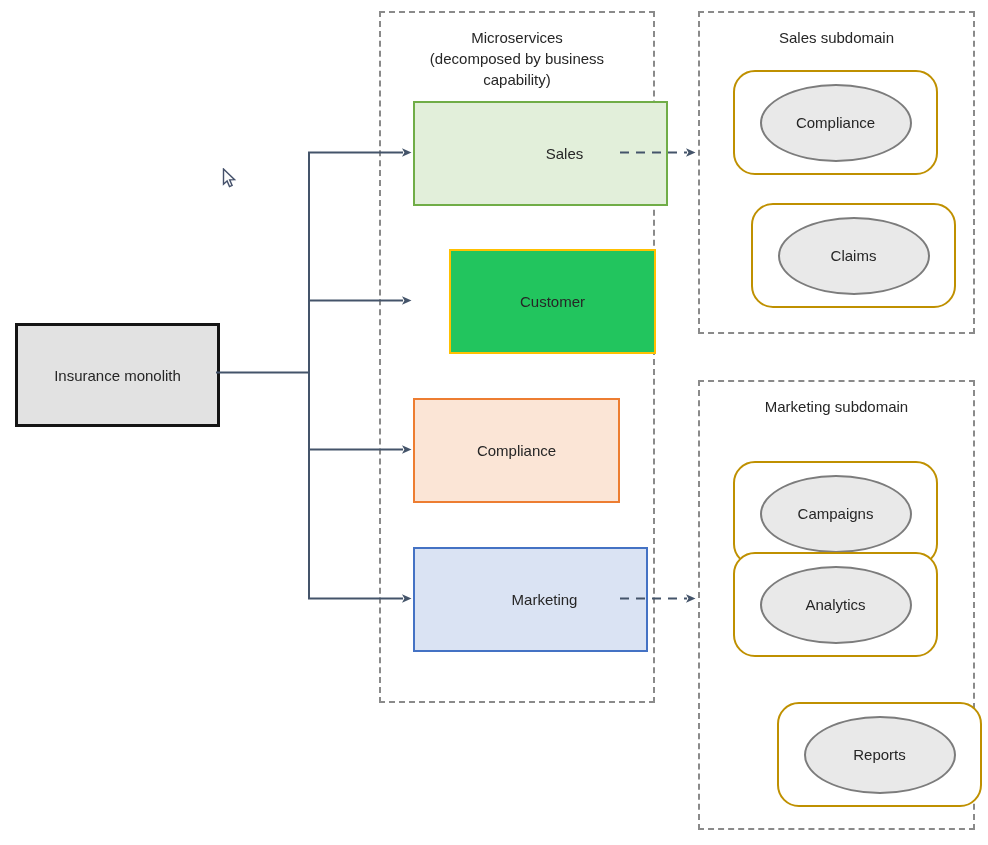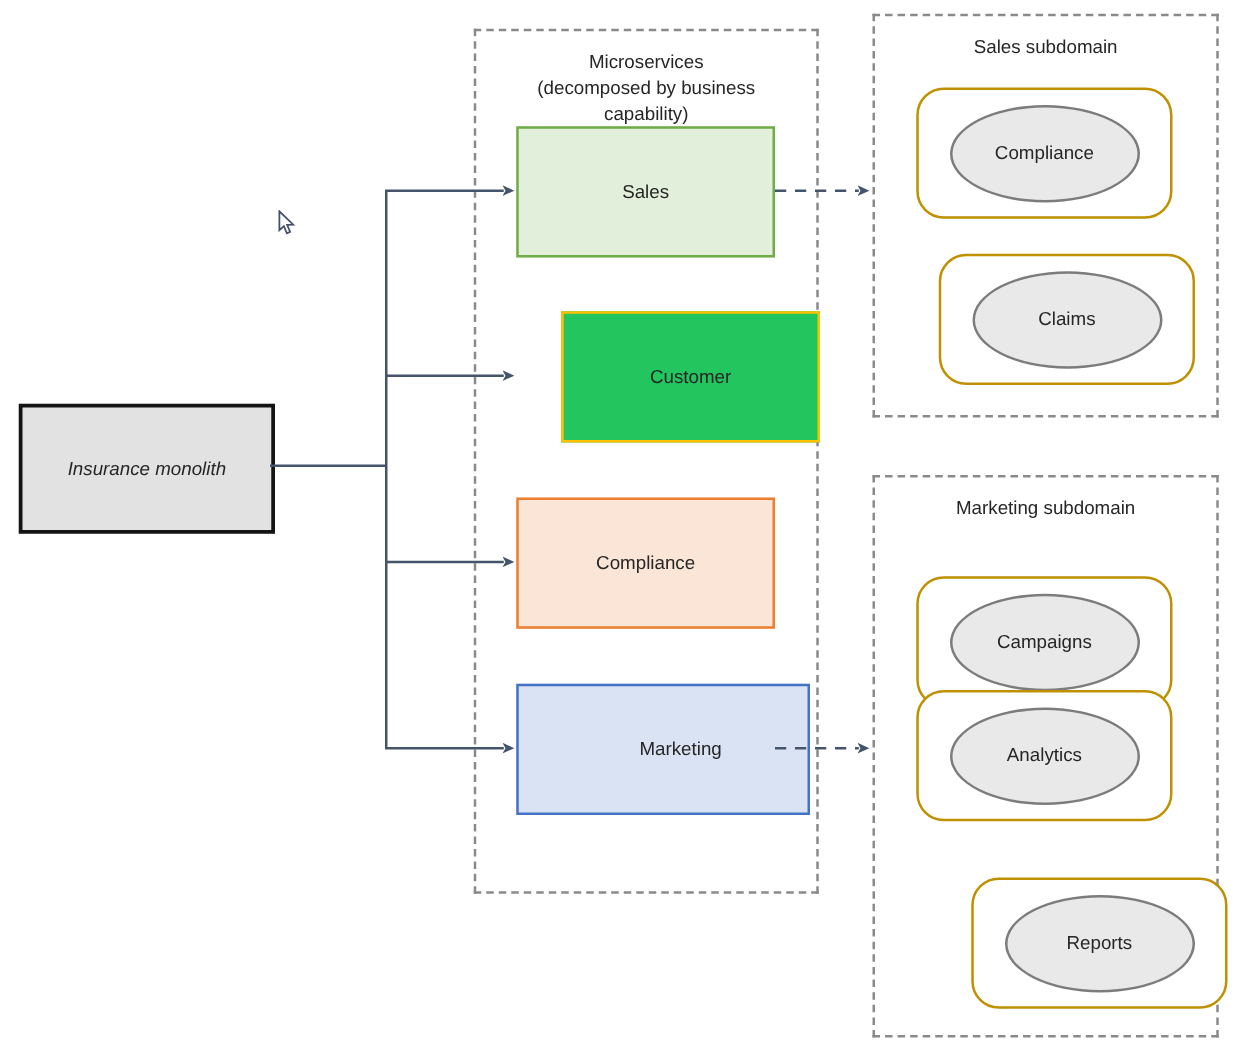--- a/index.html
+++ b/index.html
@@ -24,30 +24,29 @@
   }
   
   .monolith {
     position: absolute;
     left: 15px; top: 323px;
     width: 199px; height: 98px;
     background: #e2e2e2;
     border: 3px solid #141414;
     display: flex; align-items: center; justify-content: center;
     text-align: center;
-    font-style: italic;
   }
   
   .group {
     position: absolute;
     border: 2px dashed #8a8a8a;
     background: transparent;
     box-sizing: border-box;
   }
-  .group-microservices { left: 379px; top: 23px; width: 276px; height: 692px; }
+  .group-microservices { left: 379px; top: 11px; width: 276px; height: 692px; }
   .group-sales-sub     { left: 698px; top: 11px; width: 277px; height: 323px; }
   .group-marketing-sub { left: 698px; top: 380px; width: 277px; height: 450px; }
   .group-title {
     position: absolute;
     top: 14px; left: 0; right: 0;
     text-align: center;
     font-size: 15px;
     line-height: 21px;
     color: #262626;
   }
@@ -59,21 +58,21 @@
   
   .service-box {
     position: absolute;
     left: 413px;
     width: 203px; height: 101px;
     border: 2px solid #888;
     display: flex; align-items: center; justify-content: center;
     text-align: center;
     box-sizing: content-box;
   }
-  .service-sales      { top: 101px; }
+  .service-sales      { top: 101px; padding-left: 48px; }
   .service-customer   { top: 249px; }
   .service-compliance { top: 398px; }
   .service-marketing  { top: 547px; }
   
   .sub-card {
     position: absolute;
     left: 733px;
     width: 201px; height: 101px;
     border: 2px solid #bf9000;
     border-radius: 22px;

